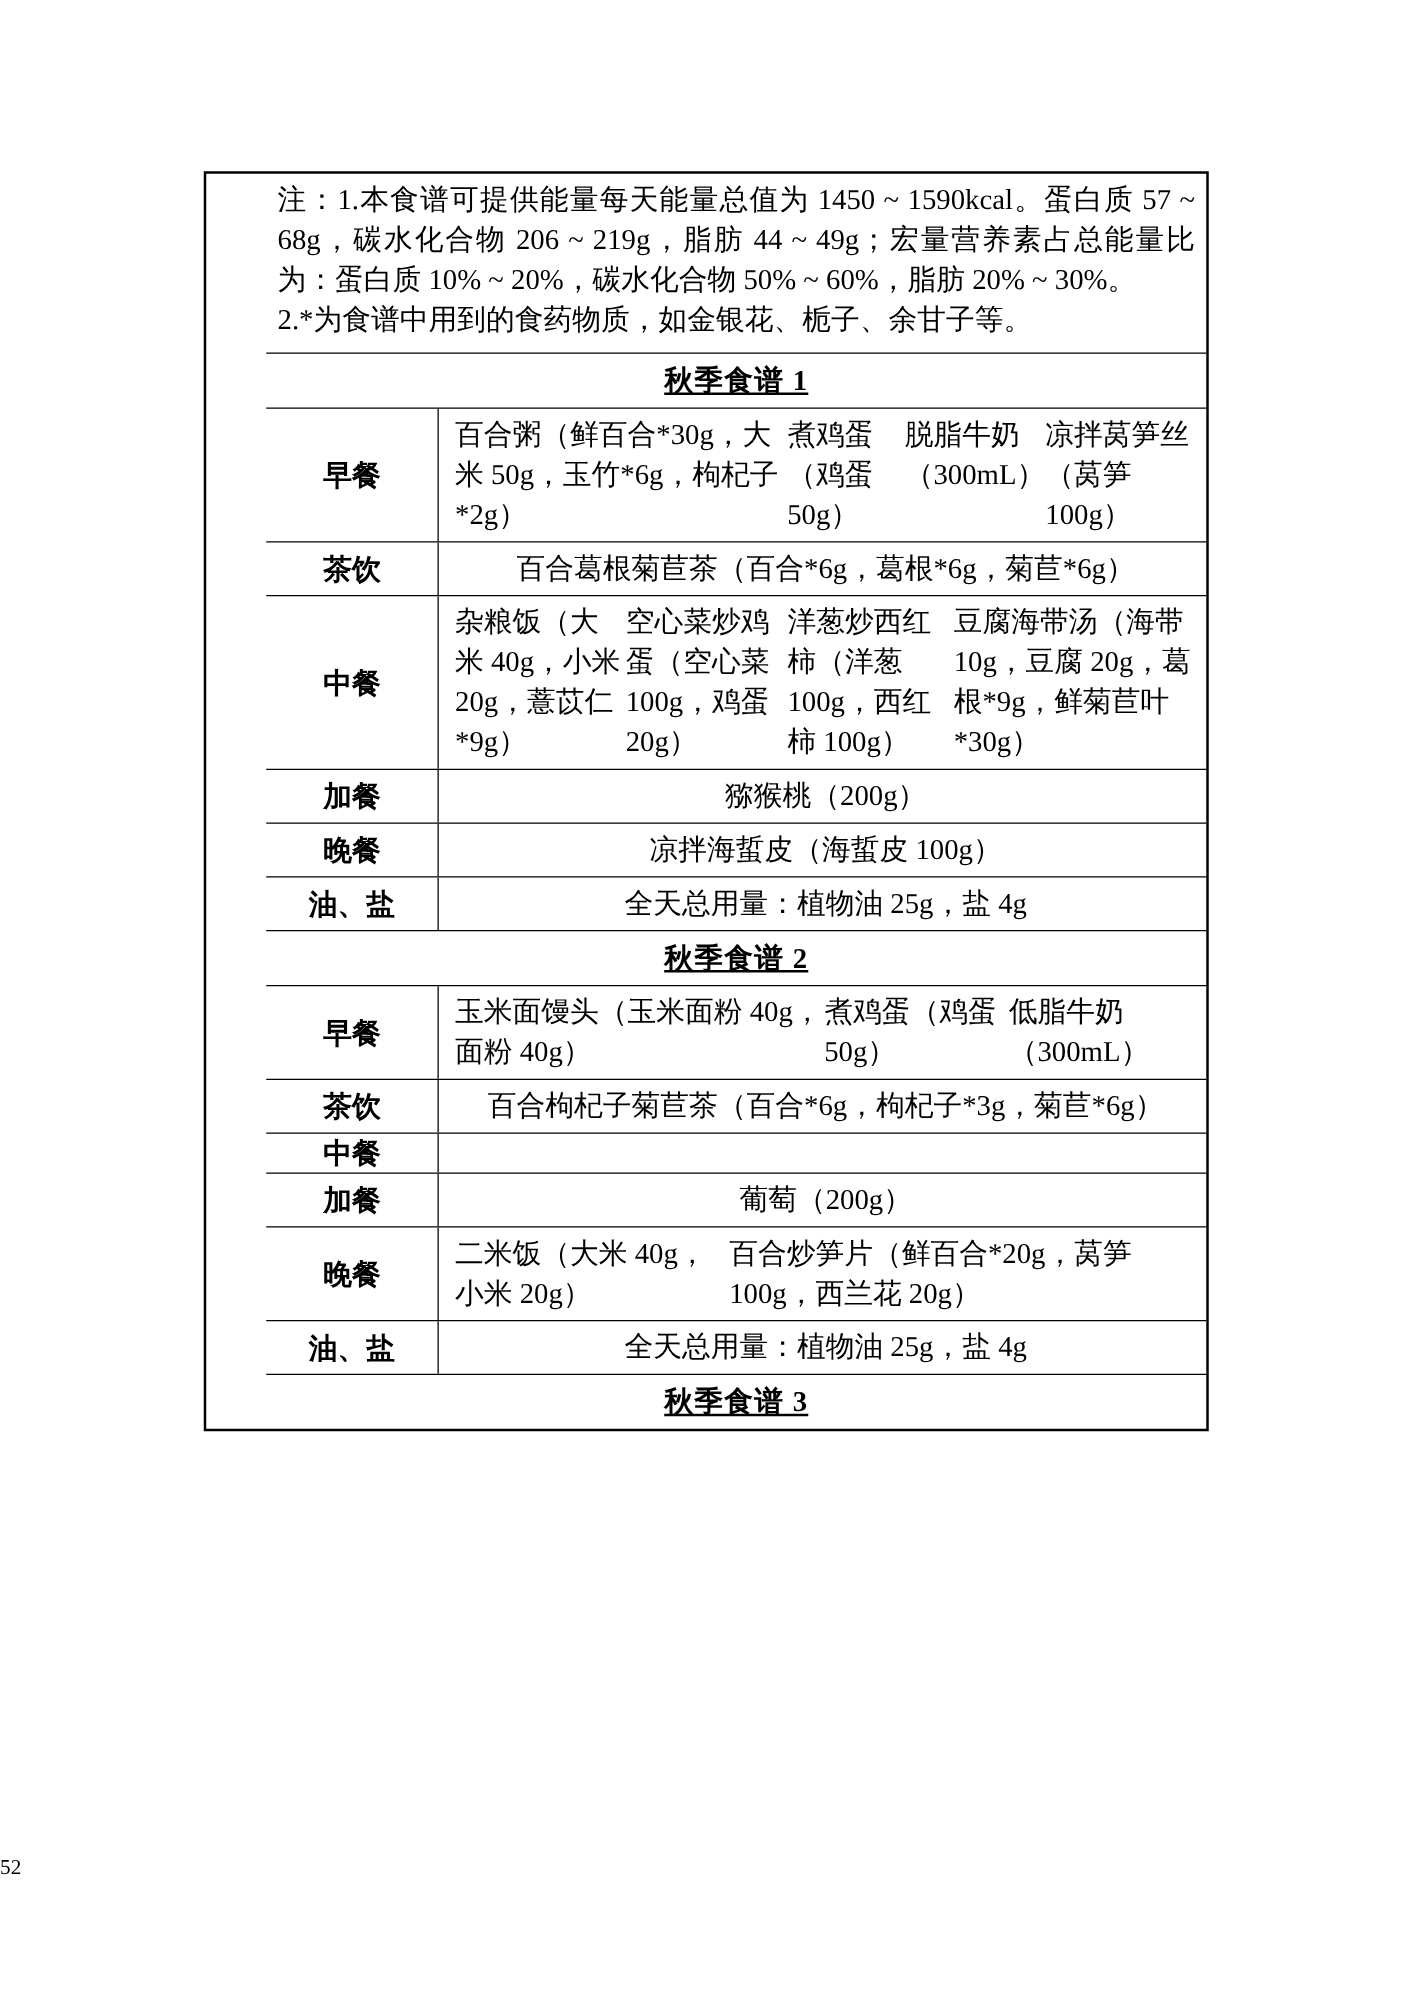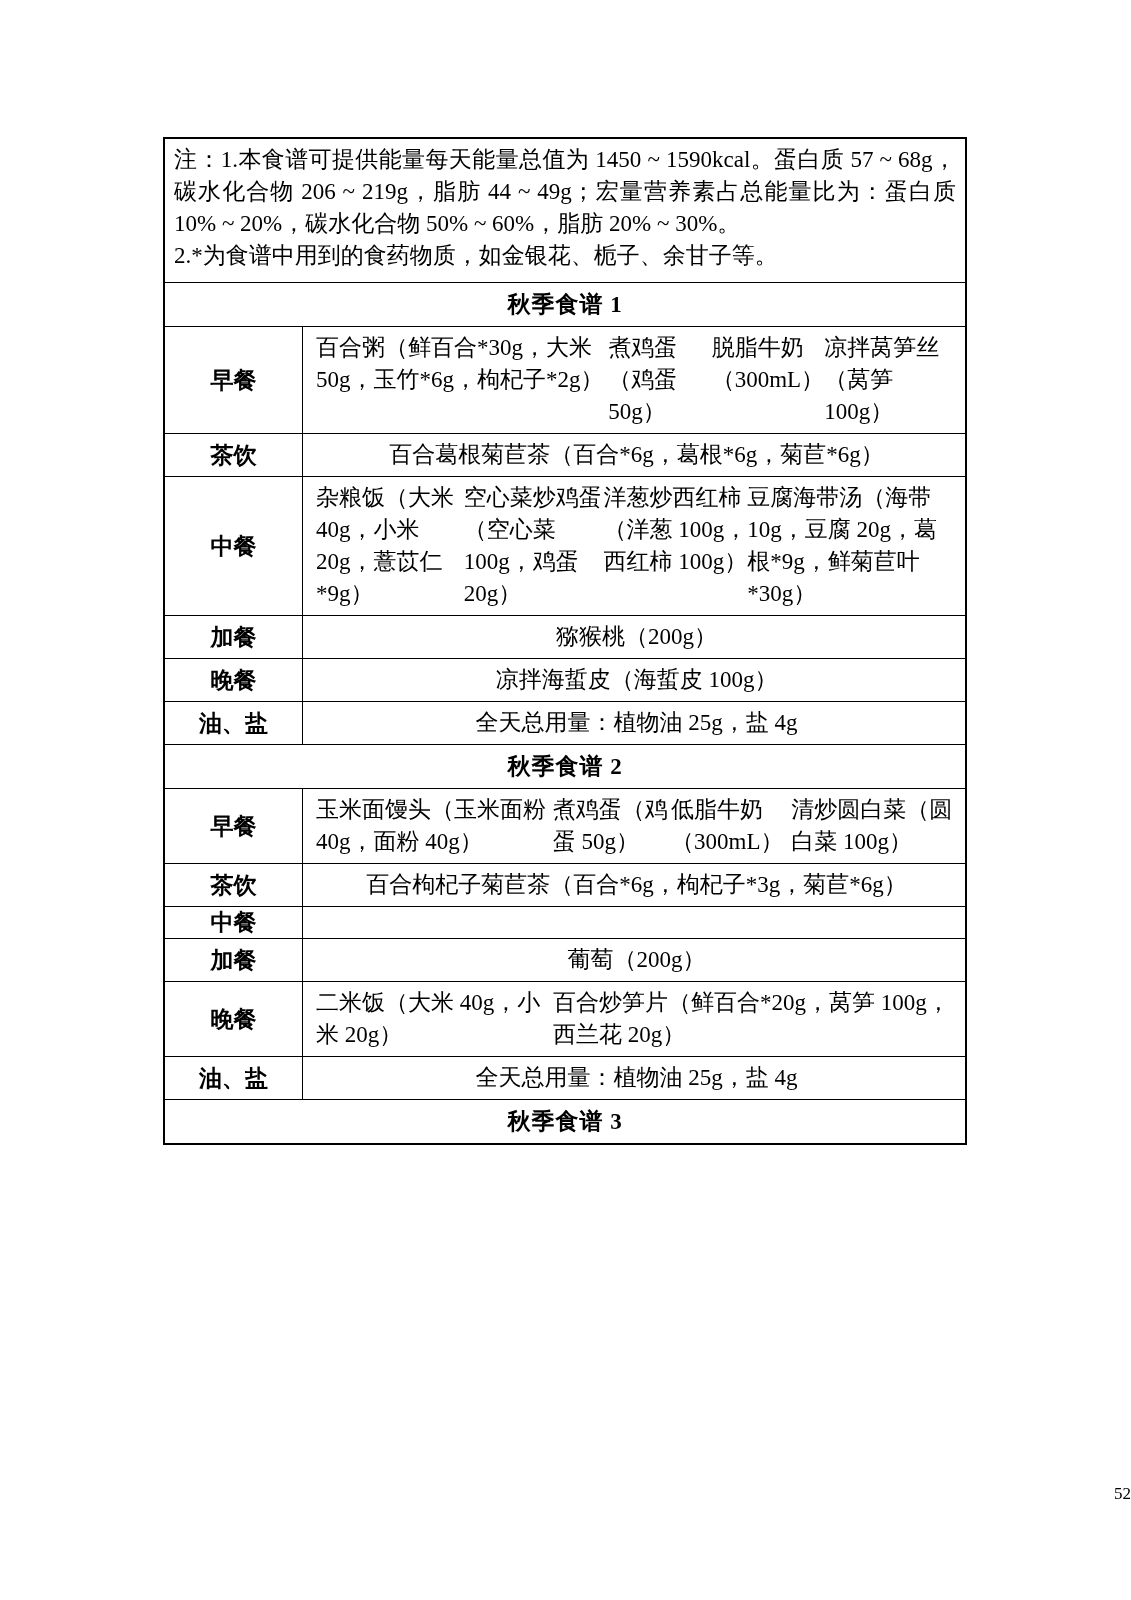--- a/index.html
+++ b/index.html
@@ -16,40 +16,42 @@
     overflow: hidden;
   }
   .doc-table {
     position: absolute;
     left: 163px;
     top: 137px;
     width: 804px;
     border: 2px solid #000000;
     box-sizing: border-box;
     background: #ffffff;
+    padding-left: 48px;
   }
   .note-cell {
     padding: 5px 9px 10px 9px;
     font-size: 23px;
     line-height: 32px;
     text-align: justify;
   }
   .note-cell p { margin: 0; }
   .grid-row {
     display: flex;
     border-top: 1px solid #000000;
     box-sizing: border-box;
   }
   .title-row {
     justify-content: center;
     align-items: center;
     min-height: 44px;
     font-weight: bold;
     font-size: 23px;
     letter-spacing: 1px;
+    text-decoration: underline;
   }
   .label-cell {
     flex: 0 0 138px;
     width: 138px;
     border-right: 1px solid #000000;
     display: flex;
     align-items: center;
     justify-content: center;
     font-size: 23px;
     box-sizing: border-box;
@@ -65,21 +67,21 @@
     flex-direction: row;
     justify-content: center;
     box-sizing: border-box;
   }
   .item-line { white-space: normal; }
   .page-num {
     position: absolute;
     left: 0;
     right: 0;
     top: 1484px;
-    text-align: right;
+    text-align: left;
     font-size: 17px;
   }
 </style>
 </head>
 <body>
 
 <div class="page">
   <div class="doc-table">
     <div class="note-cell">
       <p>注：1.本食谱可提供能量每天能量总值为 1450 ~ 1590kcal。蛋白质 57 ~ 68g，碳水化合物 206 ~ 219g，脂肪 44 ~ 49g；宏量营养素占总能量比为：蛋白质 10% ~ 20%，碳水化合物 50% ~ 60%，脂肪 20% ~ 30%。</p>
@@ -133,21 +135,20 @@
         </div>
         <div class="grid-row title-row">
           <div>秋季食谱 2</div>
         </div>
         <div class="grid-row meal-row">
           <div class="label-cell">早餐</div>
           <div class="items-cell">
             <div class="item-line">玉米面馒头（玉米面粉 40g，面粉 40g）</div>
             <div class="item-line">煮鸡蛋（鸡蛋 50g）</div>
             <div class="item-line">低脂牛奶（300mL）</div>
-            <div class="item-line">清炒圆白菜（圆白菜 100g）</div>
           </div>
         </div>
         <div class="grid-row meal-row">
           <div class="label-cell">茶饮</div>
           <div class="items-cell">
             <div class="item-line">百合枸杞子菊苣茶（百合*6g，枸杞子*3g，菊苣*6g）</div>
           </div>
         </div>
         <div class="grid-row meal-row">
           <div class="label-cell">中餐</div>

